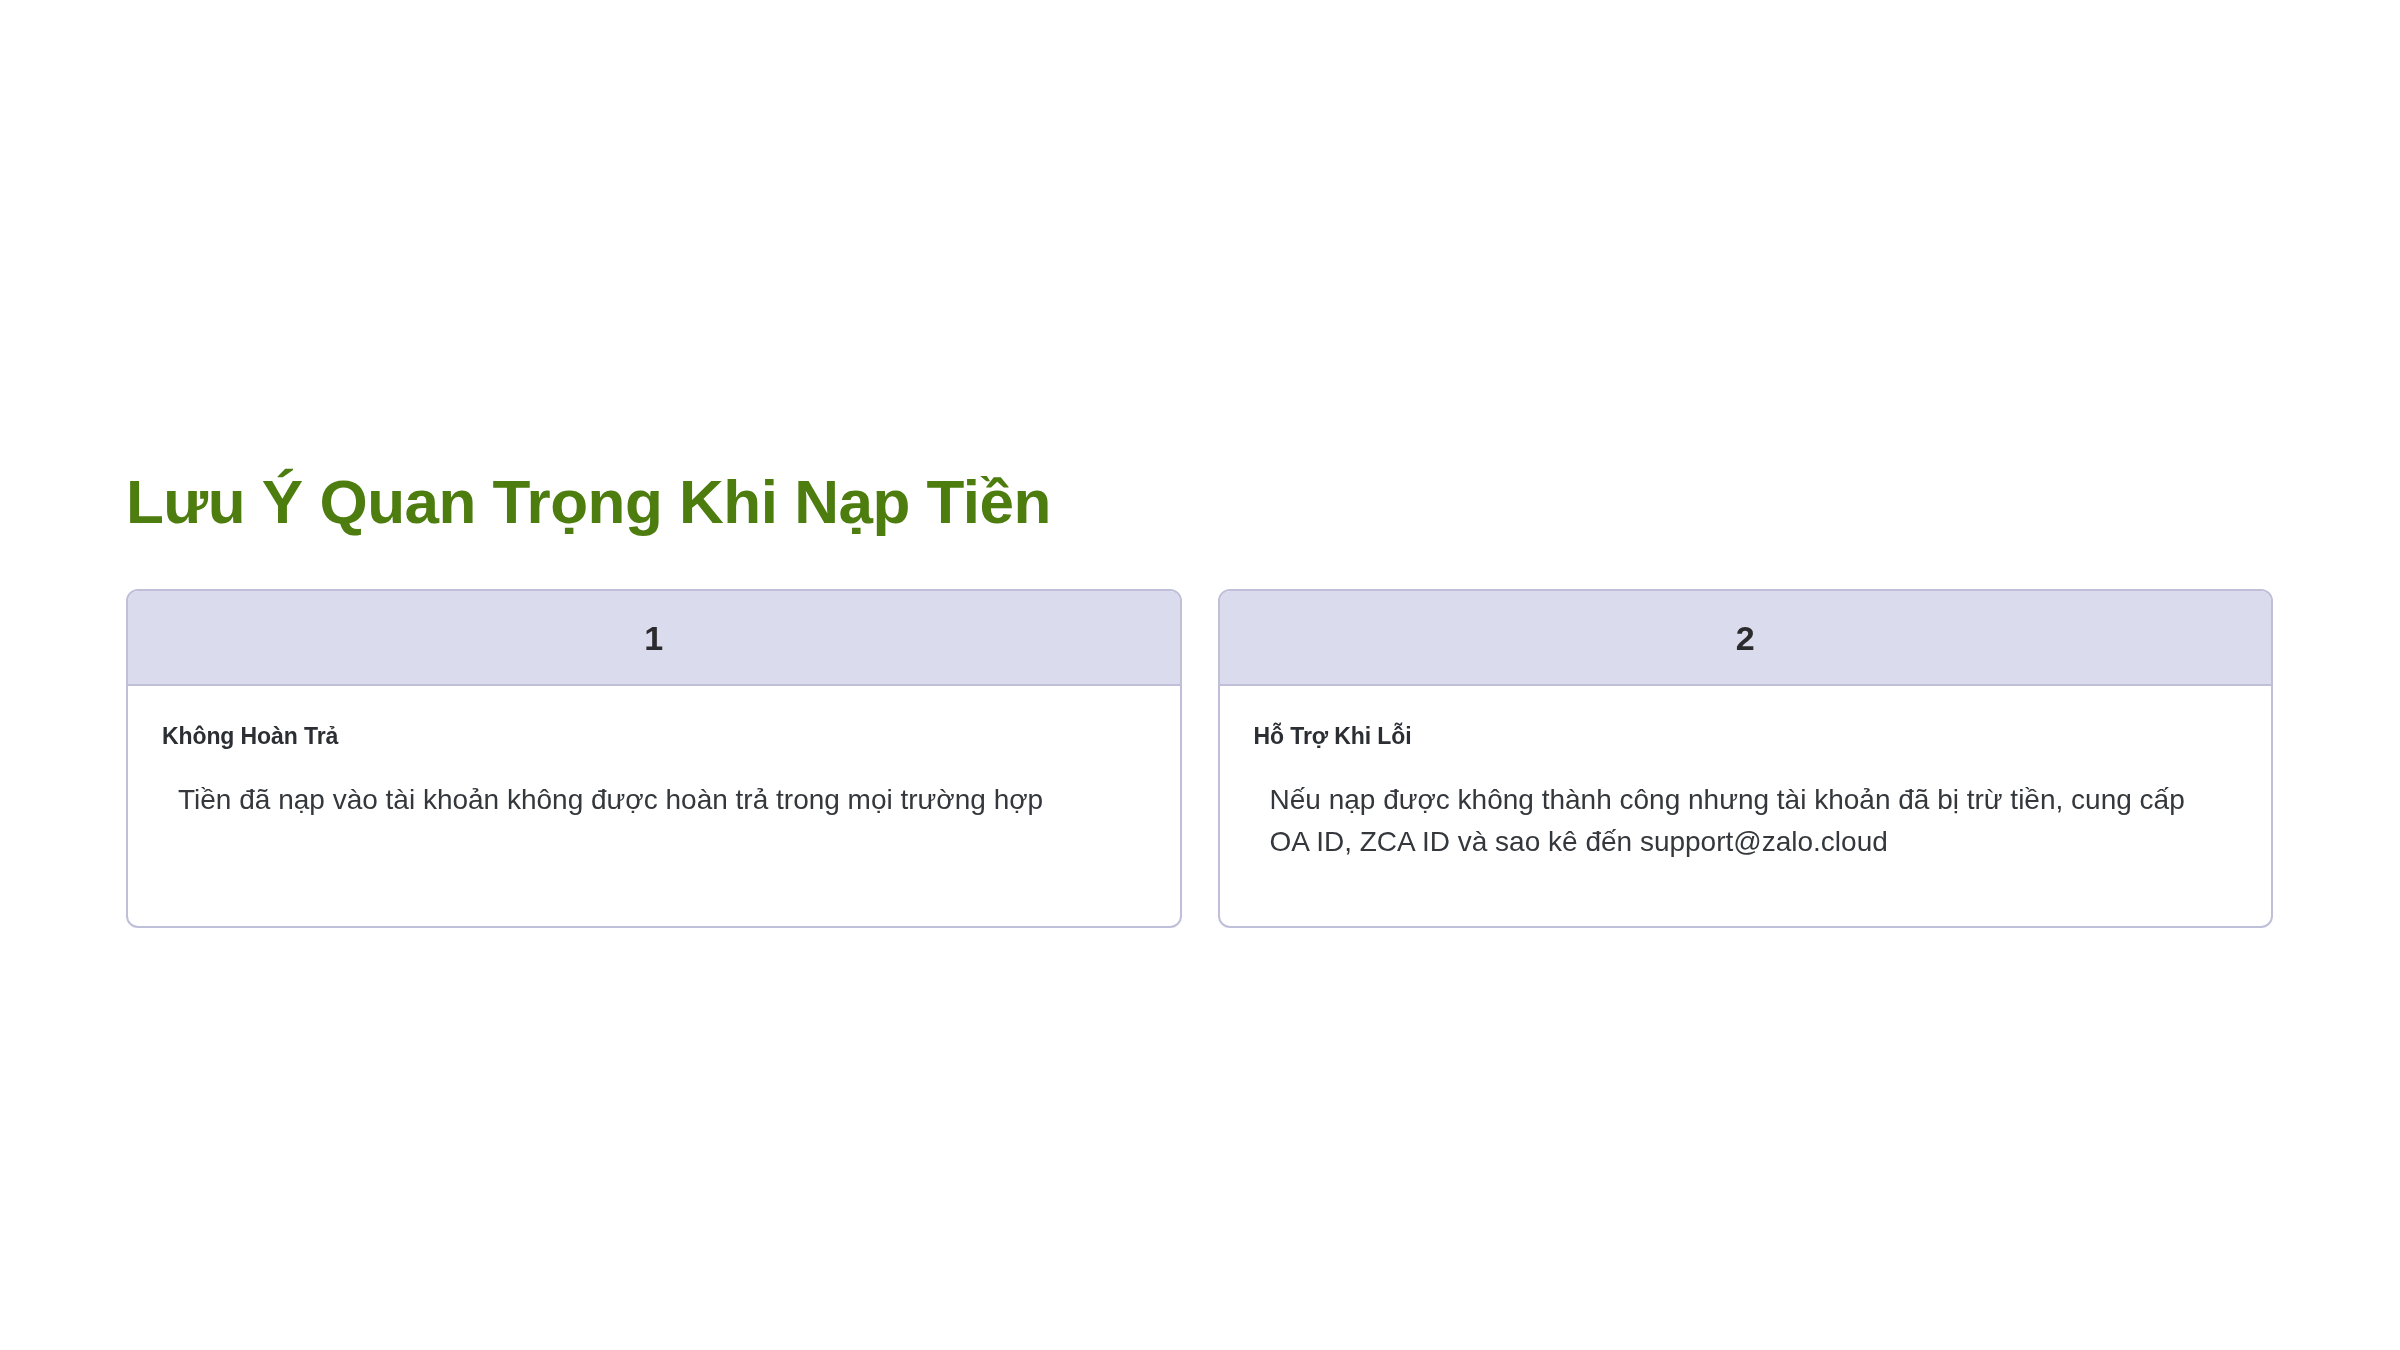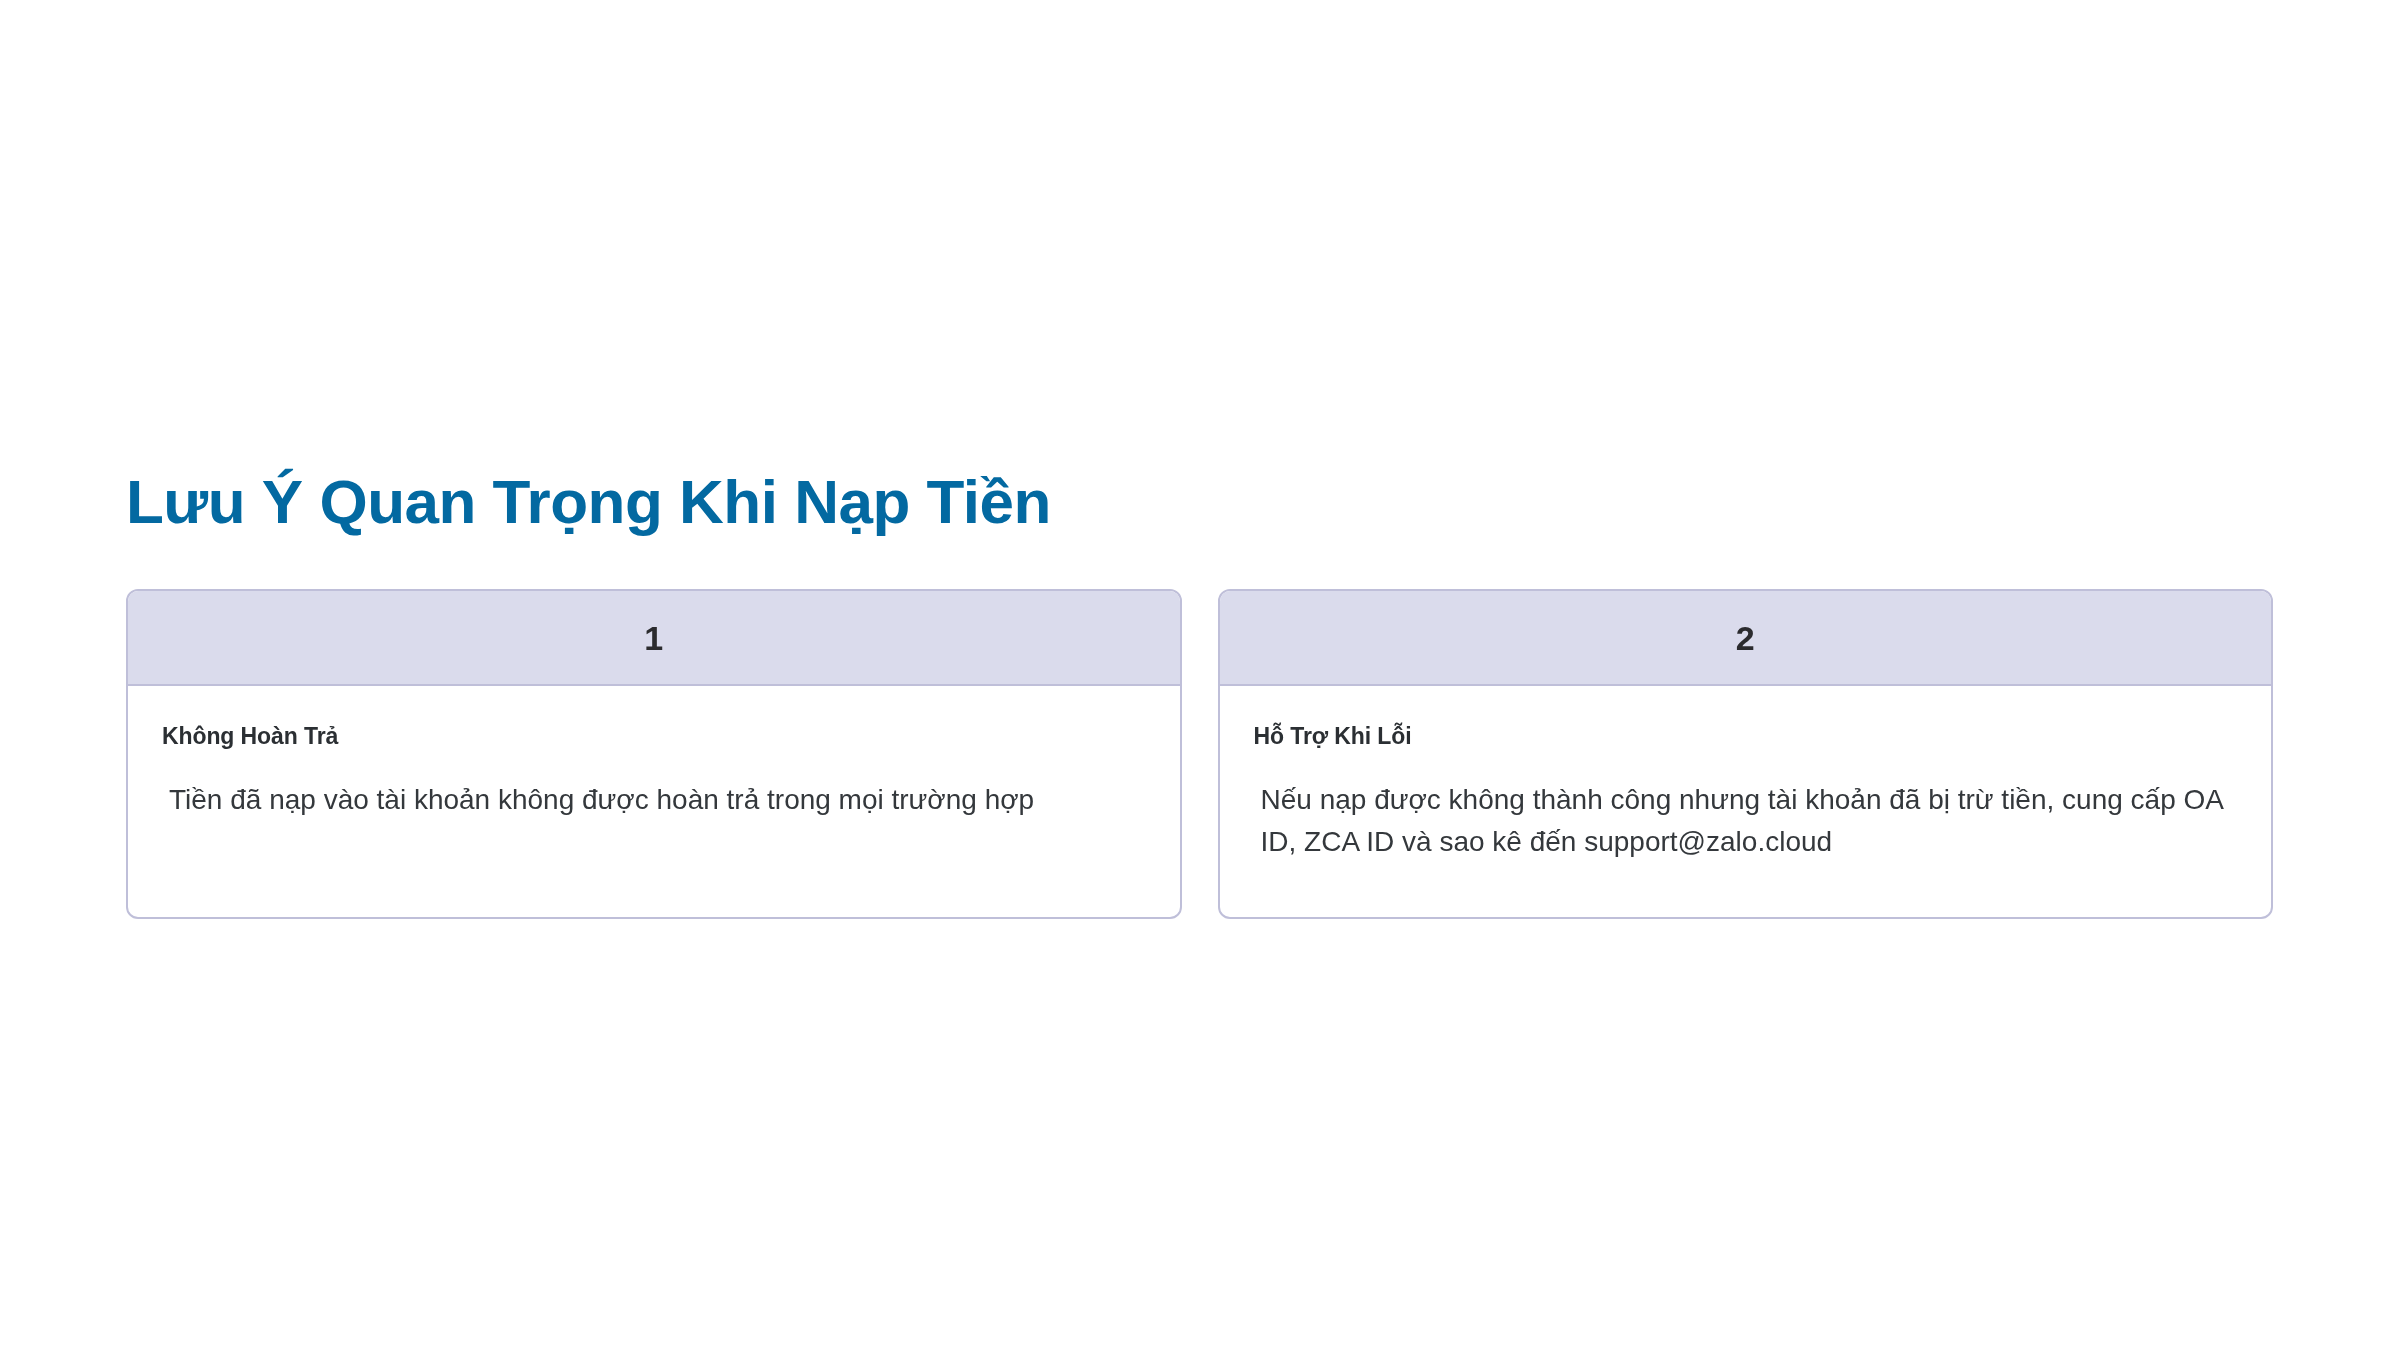--- a/index.html
+++ b/index.html
@@ -25,21 +25,21 @@
 
   
   .section-title {
     position: absolute;
     left: 126px;
     top: 423px;
     font-size: 62px;
     line-height: 1.18;
     font-weight: 700;
     letter-spacing: -0.5px;
-    color: #0369a1;
+    color: #4d7c0f;
     white-space: nowrap;
   }
 
   
   .card-grid {
     position: absolute;
     left: 126px;
     top: 589px;
     width: 2147px;
     display: flex;
@@ -90,21 +90,21 @@
     line-height: 1.25;
     margin: 0 0 28px 0;
     letter-spacing: -0.1px;
   }
 
   .card-text {
     font-size: 28px;
     font-weight: 400;
     color: #34383c;
     line-height: 1.52;
-    margin: 7px;
+    margin: 16px;
   }
 </style>
 </head>
 <body>
 
 <div class="page">
 
   <h1 class="section-title">Lưu Ý Quan Trọng Khi Nạp Tiền</h1>
 
   <div class="card-grid">

